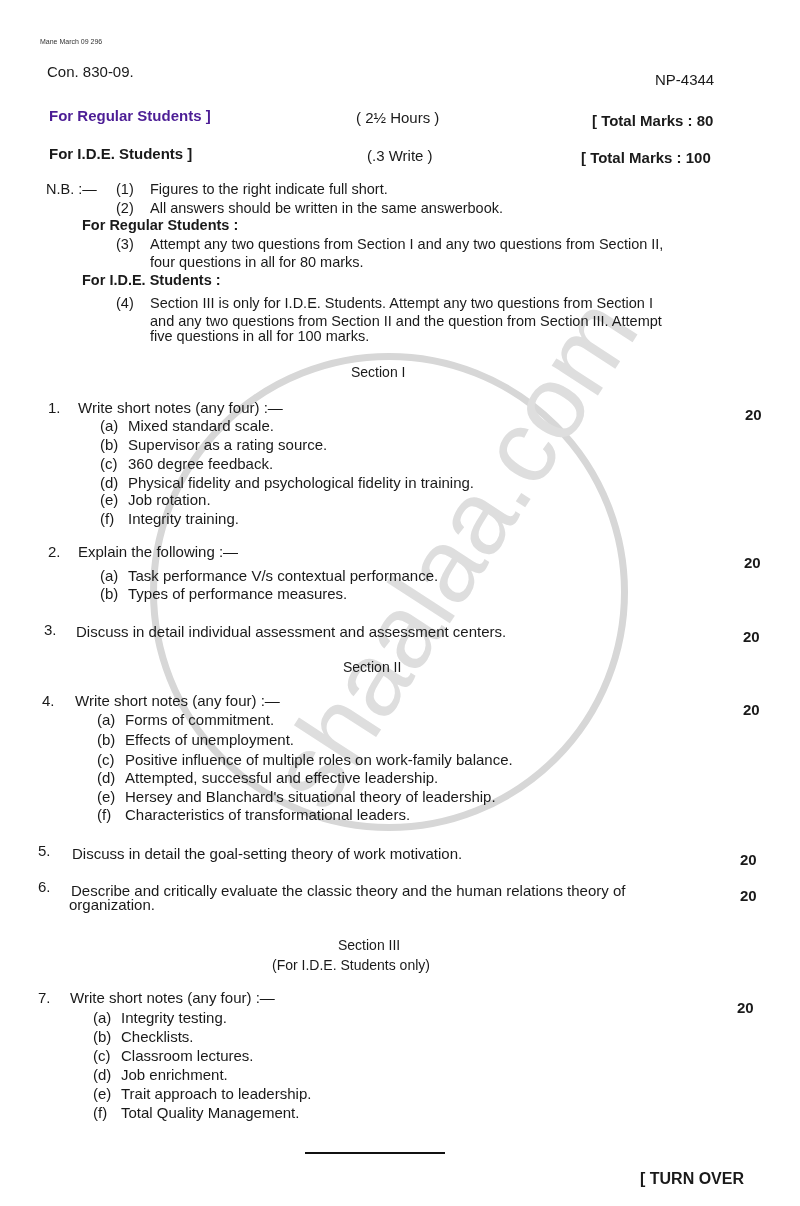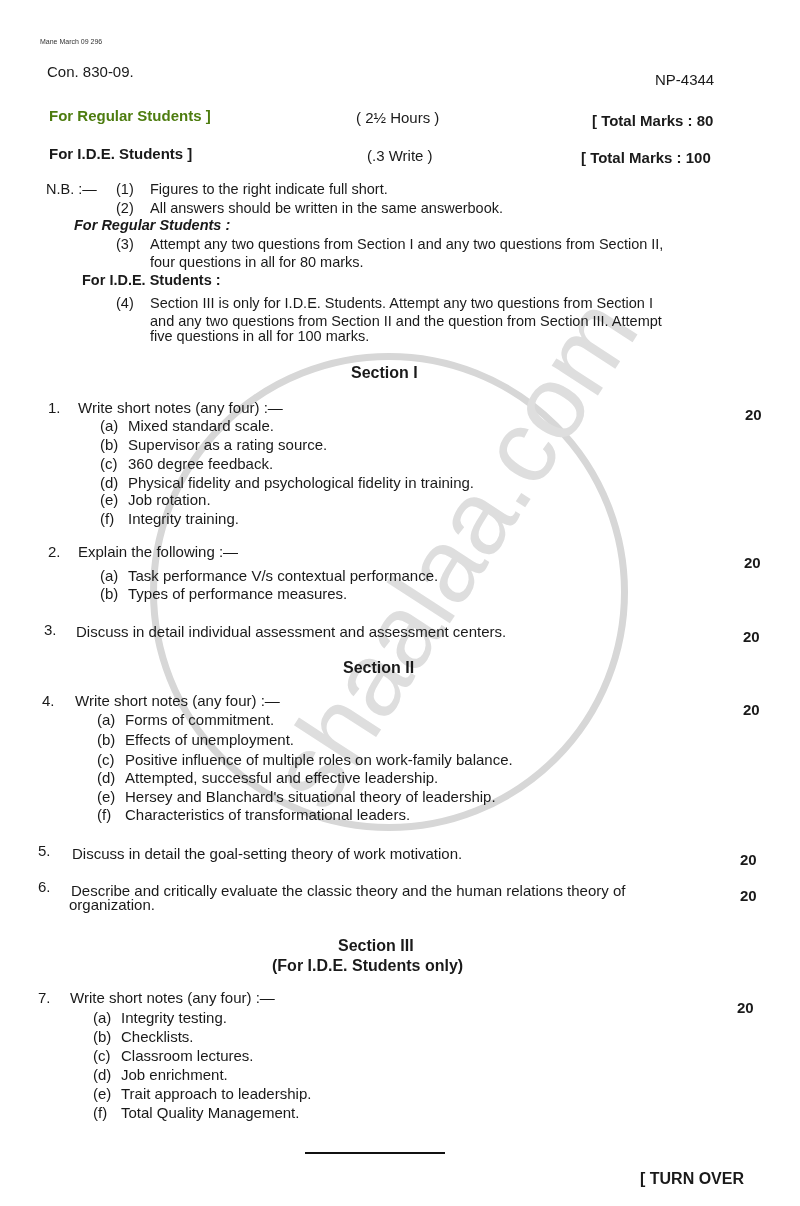--- a/index.html
+++ b/index.html
@@ -44,21 +44,21 @@
     }
 
     .content { position: absolute; left: 0; top: 0; width: 800px; height: 1206px; z-index: 1; }
 
     .tiny { font-size: 7px; color: #333; }
     .hdr { font-size: 15px; }
     .hdr-b { font-size: 15px; font-weight: bold; }
     .nb { font-size: 14.5px; }
     .b { font-weight: bold; }
     .q { font-size: 15px; }
-    .sec { font-size: 16px; font-weight: bold; }
+    .sec { font-size: 14px; font-weight: normal; }
     .mark { font-size: 15px; font-weight: bold; }
     .sub { font-size: 15px; }
     .sub .lbl { display: inline-block; width: 28px; }
     .rule {
       position: absolute;
       left: 305px;
       top: 1152px;
       width: 140px;
       height: 0;
       border-top: 2px solid #111;
@@ -71,35 +71,35 @@
 
 <div class="watermark-ring"></div>
 <div class="watermark-text">shaalaa.com</div>
 
 <div class="content">
 
   <div class="abs tiny" style="left:40px; top:38px;">Mane March 09 296</div>
   <div class="abs hdr" style="left:47px; top:63px;">Con. 830-09.</div>
   <div class="abs hdr" style="left:655px; top:71px;">NP-4344</div>
 
-  <div class="abs hdr-b" style="left:49px; top:107px; color:#4d7c0f;">For Regular Students ]</div>
+  <div class="abs hdr-b" style="left:49px; top:107px; color:#4c1d95;">For Regular Students ]</div>
   <div class="abs hdr" style="left:356px; top:109px;">( 2½ Hours )</div>
   <div class="abs hdr-b" style="left:592px; top:112px;">[ Total Marks : 80</div>
 
   <div class="abs hdr-b" style="left:49px; top:145px;">For I.D.E. Students ]</div>
   <div class="abs hdr" style="left:367px; top:147px;">(.3 Write )</div>
   <div class="abs hdr-b" style="left:581px; top:149px;">[ Total Marks : 100</div>
 
   <div class="abs nb" style="left:46px; top:181px;">N.B. :—</div>
   <div class="abs nb" style="left:116px; top:181px;">(1)</div>
   <div class="abs nb" style="left:150px; top:181px;">Figures to the right indicate full short.</div>
   <div class="abs nb" style="left:116px; top:200px;">(2)</div>
   <div class="abs nb" style="left:150px; top:200px;">All answers should be written in the same answerbook.</div>
 
-  <div class="abs nb b" style="left:74px; top:217px;font-style:italic;">For Regular Students :</div>
+  <div class="abs nb b" style="left:82px; top:217px;">For Regular Students :</div>
   <div class="abs nb" style="left:116px; top:236px;">(3)</div>
   <div class="abs nb" style="left:150px; top:236px;">Attempt any two questions from Section I and any two questions from Section II,</div>
   <div class="abs nb" style="left:150px; top:254px;">four questions in all for 80 marks.</div>
 
   <div class="abs nb b" style="left:82px; top:272px;">For I.D.E. Students :</div>
   <div class="abs nb" style="left:116px; top:295px;">(4)</div>
   <div class="abs nb" style="left:150px; top:295px;">Section III is only for I.D.E. Students.  Attempt any two questions from Section I</div>
   <div class="abs nb" style="left:150px; top:313px;">and any two questions from Section II and the question from Section III.  Attempt</div>
   <div class="abs nb" style="left:150px; top:328px;">five questions in all for 100 marks.</div>
 

